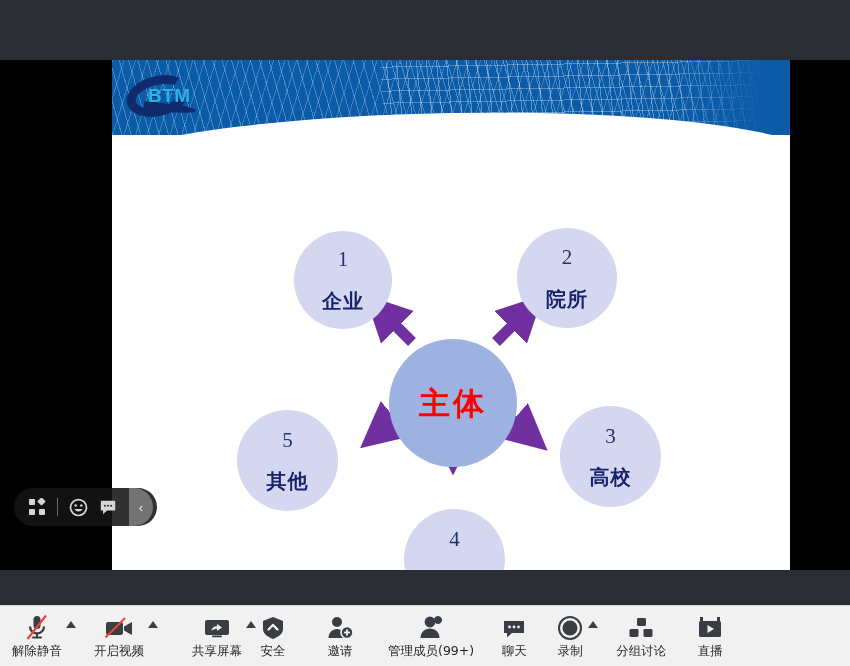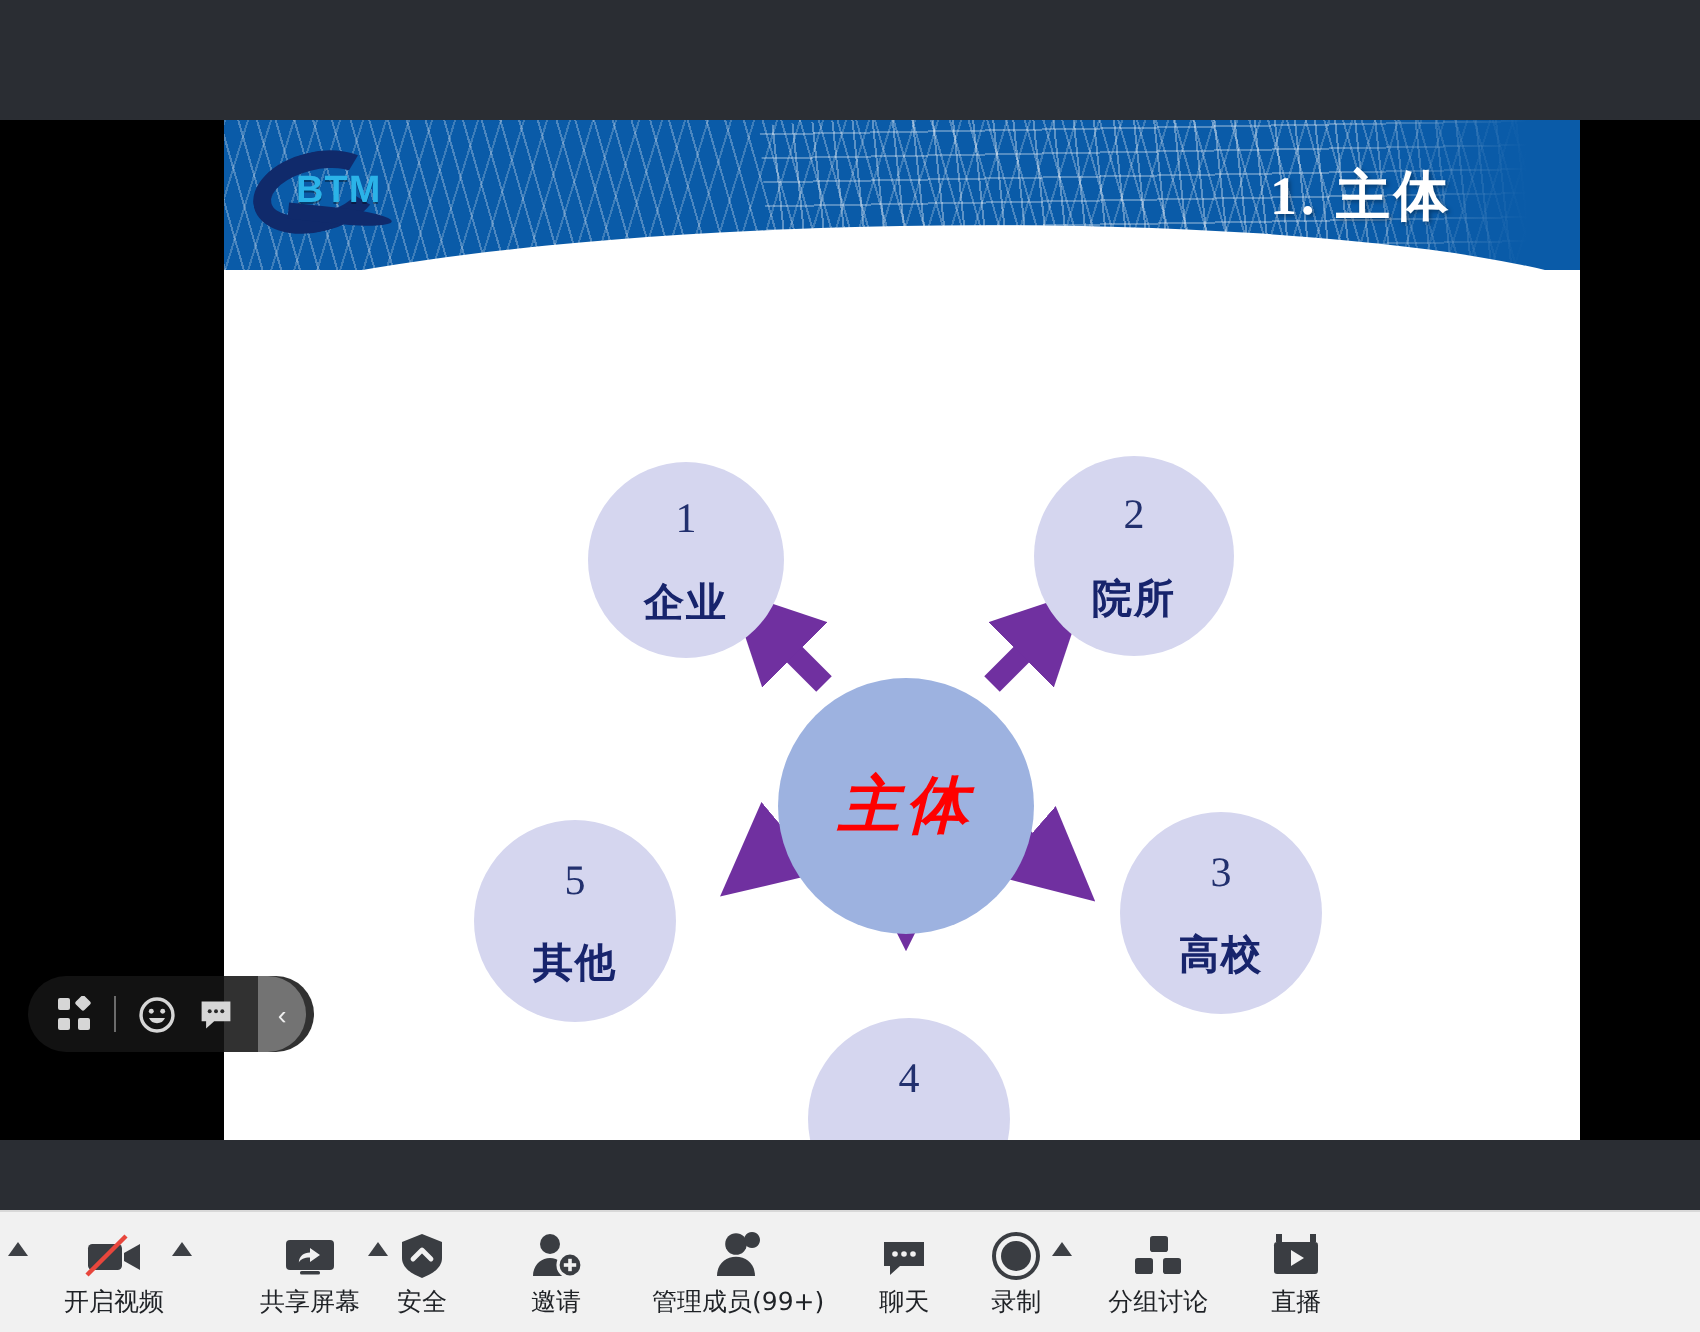--- a/index.html
+++ b/index.html
@@ -101,21 +101,20 @@
     font-size: 21px; font-weight: normal; color: #22306e;
   }
   .node .lbl {
     font-family: "DejaVu Sans", sans-serif;
     font-size: 20px; font-weight: bold; color: #17246c;
     margin-top: 18px; letter-spacing: 1px;
   }
   .n-outer { background: #d5d6ef; }
   .n-center {
     background: #9db2e0;
-    font-style: italic;
   }
   .n-center .ctr-lbl {
     font-family: "DejaVu Sans", sans-serif;
     font-size: 31px; font-weight: bold; color: #ff0000;
     letter-spacing: 3px;
   }
   .arrow { position: absolute; }
 
   
   .float-bar {
@@ -181,21 +180,20 @@
         <div class="mesh"></div>
         <div class="mesh2"></div>
         <div class="fade-right"></div>
 
         <div class="logo">
           <div class="swoosh"></div>
           <div class="tail"></div>
           <div class="btm">BTM</div>
         </div>
 
-        <div class="slide-title">1. 主体</div>
         <div class="dip"></div>
       </div>
 
       <div class="canvas">
 
         <svg class="arrow" style="left:0; top:0;" width="678" height="436" viewBox="0 0 678 436">
           <defs>
             <marker id="ah" markerWidth="4.2" markerHeight="4.2" refX="1.6" refY="2.1" orient="auto">
               <path d="M0,0 L4.2,2.1 L0,4.2 Z" fill="#7030a0"></path>
             </marker>
@@ -272,20 +270,32 @@
       </div>
       <div class="collapse">‹</div>
     </div>
 
   </div>
 
   <div class="darkstrip"></div>
 
   <div class="controls">
 
+    <div class="ctrl" style="margin-left:12px;">
+      <div class="gly">
+        <svg width="26" height="28" viewBox="0 0 26 28">
+          <rect x="9.5" y="2" width="7" height="13" rx="3.5" fill="#3a3d42"></rect>
+          <path d="M6 12.5 a7 7 0 0 0 14 0" fill="none" stroke="#3a3d42" stroke-width="2.3"></path>
+          <rect x="12" y="19" width="2" height="4" fill="#3a3d42"></rect>
+          <rect x="8" y="22.5" width="10" height="2.1" rx="1" fill="#3a3d42"></rect>
+          <line x1="3.5" y1="25" x2="22" y2="1.5" stroke="#e8463c" stroke-width="2.2"></line>
+        </svg>
+      </div>
+      <div class="cap">解除静音</div>
+    </div>
     <div class="caret-wrap">
         <div class="caret"></div>
       </div>
 
     <div class="ctrl" style="margin-left:14px;">
       <div class="gly">
         <svg width="32" height="28" viewBox="0 0 32 28">
           <rect x="3" y="8" width="17" height="13" rx="2.2" fill="#3a3d42"></rect>
           <path d="M21 12.5 L29 8 v13 l-8 -4.5 Z" fill="#3a3d42"></path>
           <line x1="2.5" y1="23.5" x2="22" y2="4" stroke="#e8463c" stroke-width="2.2"></line>

